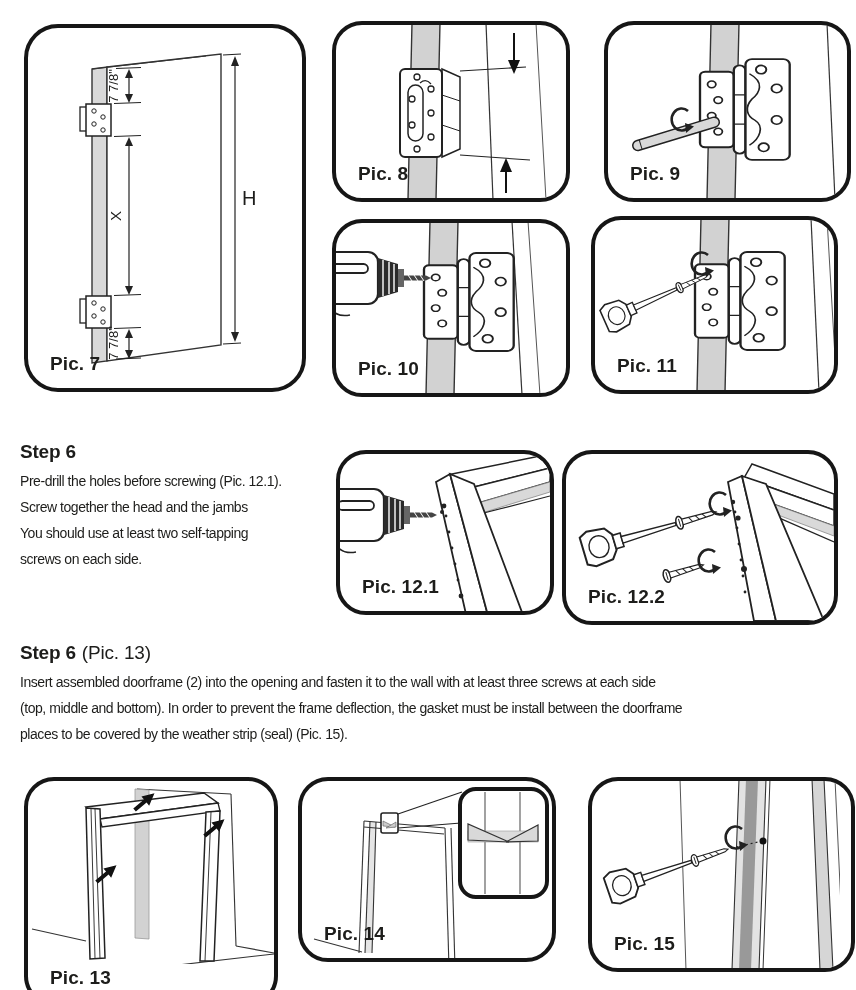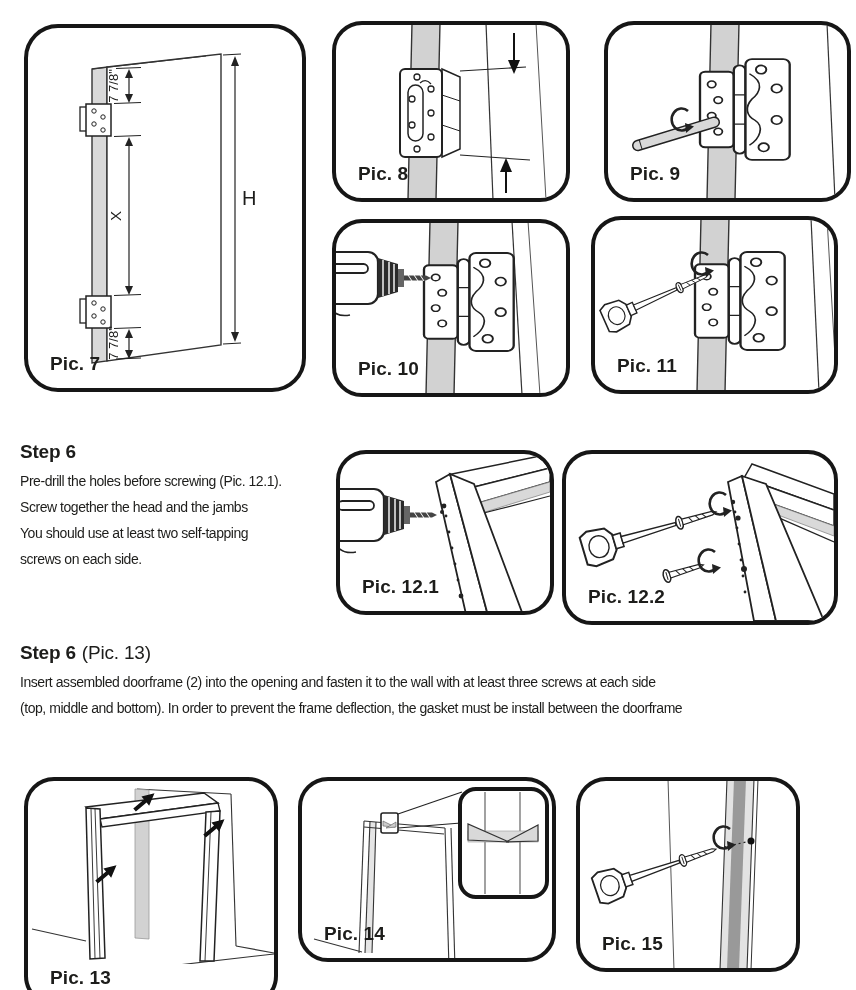--- a/index.html
+++ b/index.html
@@ -270,20 +270,21 @@
     <use href="#sym-screw" transform="translate(101,122) rotate(-17)"></use>
     <use href="#sym-rot" transform="translate(132,97)"></use>
   </svg>
   <div class="plabel">Pic. 12.2</div>
 </div>
 
 <div class="step" style="left:20px;top:642px;width:834px;">
   <h2><span>Step 6</span><span class="suffix">(Pic. 13)</span></h2>
   <p>Insert assembled doorframe (2) into the opening and fasten it to the wall with at least three screws at each side</p>
   <p>(top, middle and bottom). In order to prevent the frame deflection, the gasket must be install between the doorframe</p>
+  <p>places to be covered by the weather strip (seal) (Pic. 15).</p>
 </div>
 
 <div class="panel" style="left:24px;top:777px;width:254px;height:229px;">
   <svg width="246" height="183" viewBox="0 0 246 183">
     <g stroke="#333" stroke-width="1.1" fill="none">
       <line x1="109" y1="8" x2="203" y2="13"></line>
       <line x1="203" y1="13" x2="208" y2="165"></line>
       <line x1="208" y1="165" x2="246" y2="172"></line>
       <line x1="4" y1="148" x2="58" y2="160"></line>
       <line x1="150" y1="184" x2="246" y2="173"></line>
@@ -331,21 +332,21 @@
       <line x1="183" y1="11" x2="183" y2="113" stroke="#555" stroke-width="1.1"></line>
       <line x1="218" y1="11" x2="218" y2="113" stroke="#555" stroke-width="1.1"></line>
       <rect x="166" y="50" width="70" height="11" fill="#dcdcdc" stroke="#999" stroke-width="0.6"></rect>
       <polygon points="166,43 166,59 207,61" fill="#d9d9d9" stroke="#333" stroke-width="1.2"></polygon>
       <polygon points="236,44 236,60 204,61" fill="#d9d9d9" stroke="#333" stroke-width="1.2"></polygon>
     </g>
   </svg>
   <div class="plabel">Pic. 14</div>
 </div>
 
-<div class="panel" style="left:576px;top:777px;width:224px;height:195px;padding-left:15px;">
+<div class="panel" style="left:588px;top:777px;width:267px;height:195px;padding-left:15px;">
   <svg width="248" height="187" viewBox="0 0 248 187">
     <line x1="88" y1="-2" x2="94" y2="189" stroke="#555" stroke-width="1"></line>
     <g>
       <polygon points="147,-2 174,-2 167,189 140,189" fill="#e3e3e3" stroke="#333" stroke-width="1.1"></polygon>
       <polygon points="154,-2 166,-2 159,189 147,189" fill="#999"></polygon>
       <line x1="178" y1="-2" x2="171" y2="189" stroke="#333" stroke-width="1"></line>
       <polygon points="220,-2 232,-2 241,189 228,189" fill="#d6d6d6" stroke="#333" stroke-width="1.1"></polygon>
       <line x1="243" y1="-2" x2="252" y2="189" stroke="#555" stroke-width="1"></line>
     </g>
     <circle cx="171" cy="60" r="3.5" fill="#111"></circle>

